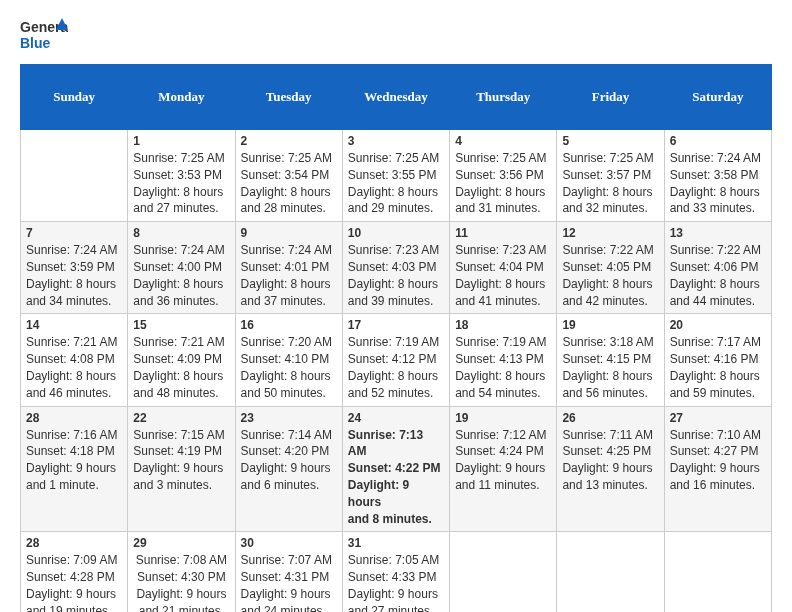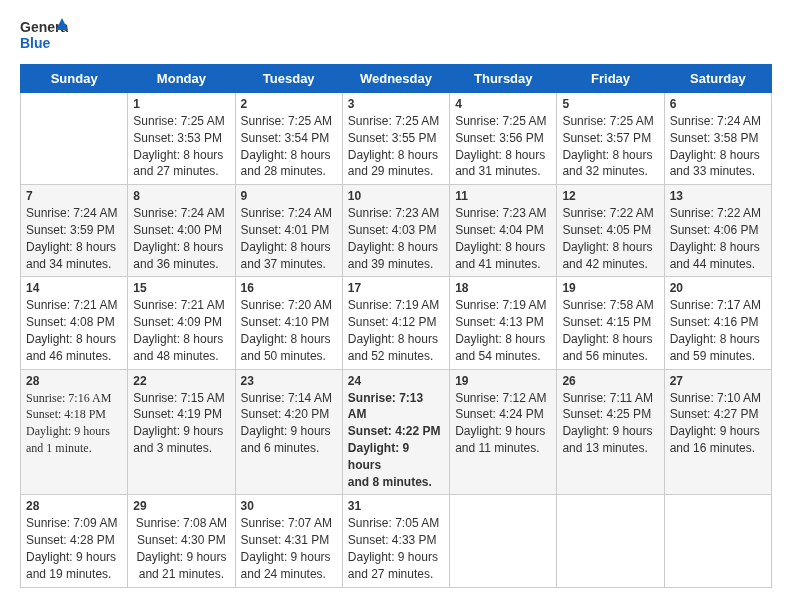--- a/index.html
+++ b/index.html
@@ -36,24 +36,25 @@
     }
     table {
       width: 100%;
       border-collapse: collapse;
       table-layout: fixed;
     }
     thead tr th {
       background-color: #1565c0;
       color: #fff;
       text-align: center;
-      padding: 6px 4px;
+      padding: 24px 4px;
       font-size: 13px;
       font-weight: bold;
       border: 1px solid #1565c0;
+      font-family: Liberation Serif, serif;
     }
     tbody tr td {
       border: 1px solid #ccc;
       vertical-align: top;
       padding: 4px 5px;
       font-size: 10.5px;
       color: #333;
       height: 82px;
       background: #fff;
     }
@@ -233,37 +234,37 @@
         </td>
         <td>
           <span class="day-number">18</span>
           <div class="day-info" style="white-space: pre-line;">Sunrise: 7:19 AM
 Sunset: 4:13 PM
 Daylight: 8 hours
 and 54 minutes.</div>
         </td>
         <td>
           <span class="day-number">19</span>
-          <div class="day-info" style="white-space: pre-line;">Sunrise: 7:58 AM
+          <div class="day-info" style="white-space: pre-line;">Sunrise: 3:18 AM
 Sunset: 4:15 PM
 Daylight: 8 hours
 and 56 minutes.</div>
         </td>
         <td>
           <span class="day-number">20</span>
           <div class="day-info" style="white-space: pre-line;">Sunrise: 7:17 AM
 Sunset: 4:16 PM
 Daylight: 8 hours
 and 59 minutes.</div>
         </td>
       </tr>
       <tr>
         <td>
           <span class="day-number">28</span>
-          <div class="day-info" style="white-space: pre-line; font-family: Liberation Serif, serif;">Sunrise: 7:16 AM
+          <div class="day-info" style="white-space: pre-line;">Sunrise: 7:16 AM
 Sunset: 4:18 PM
 Daylight: 9 hours
 and 1 minute.</div>
         </td>
         <td>
           <span class="day-number">22</span>
           <div class="day-info" style="white-space: pre-line;">Sunrise: 7:15 AM
 Sunset: 4:19 PM
 Daylight: 9 hours
 and 3 minutes.</div>

